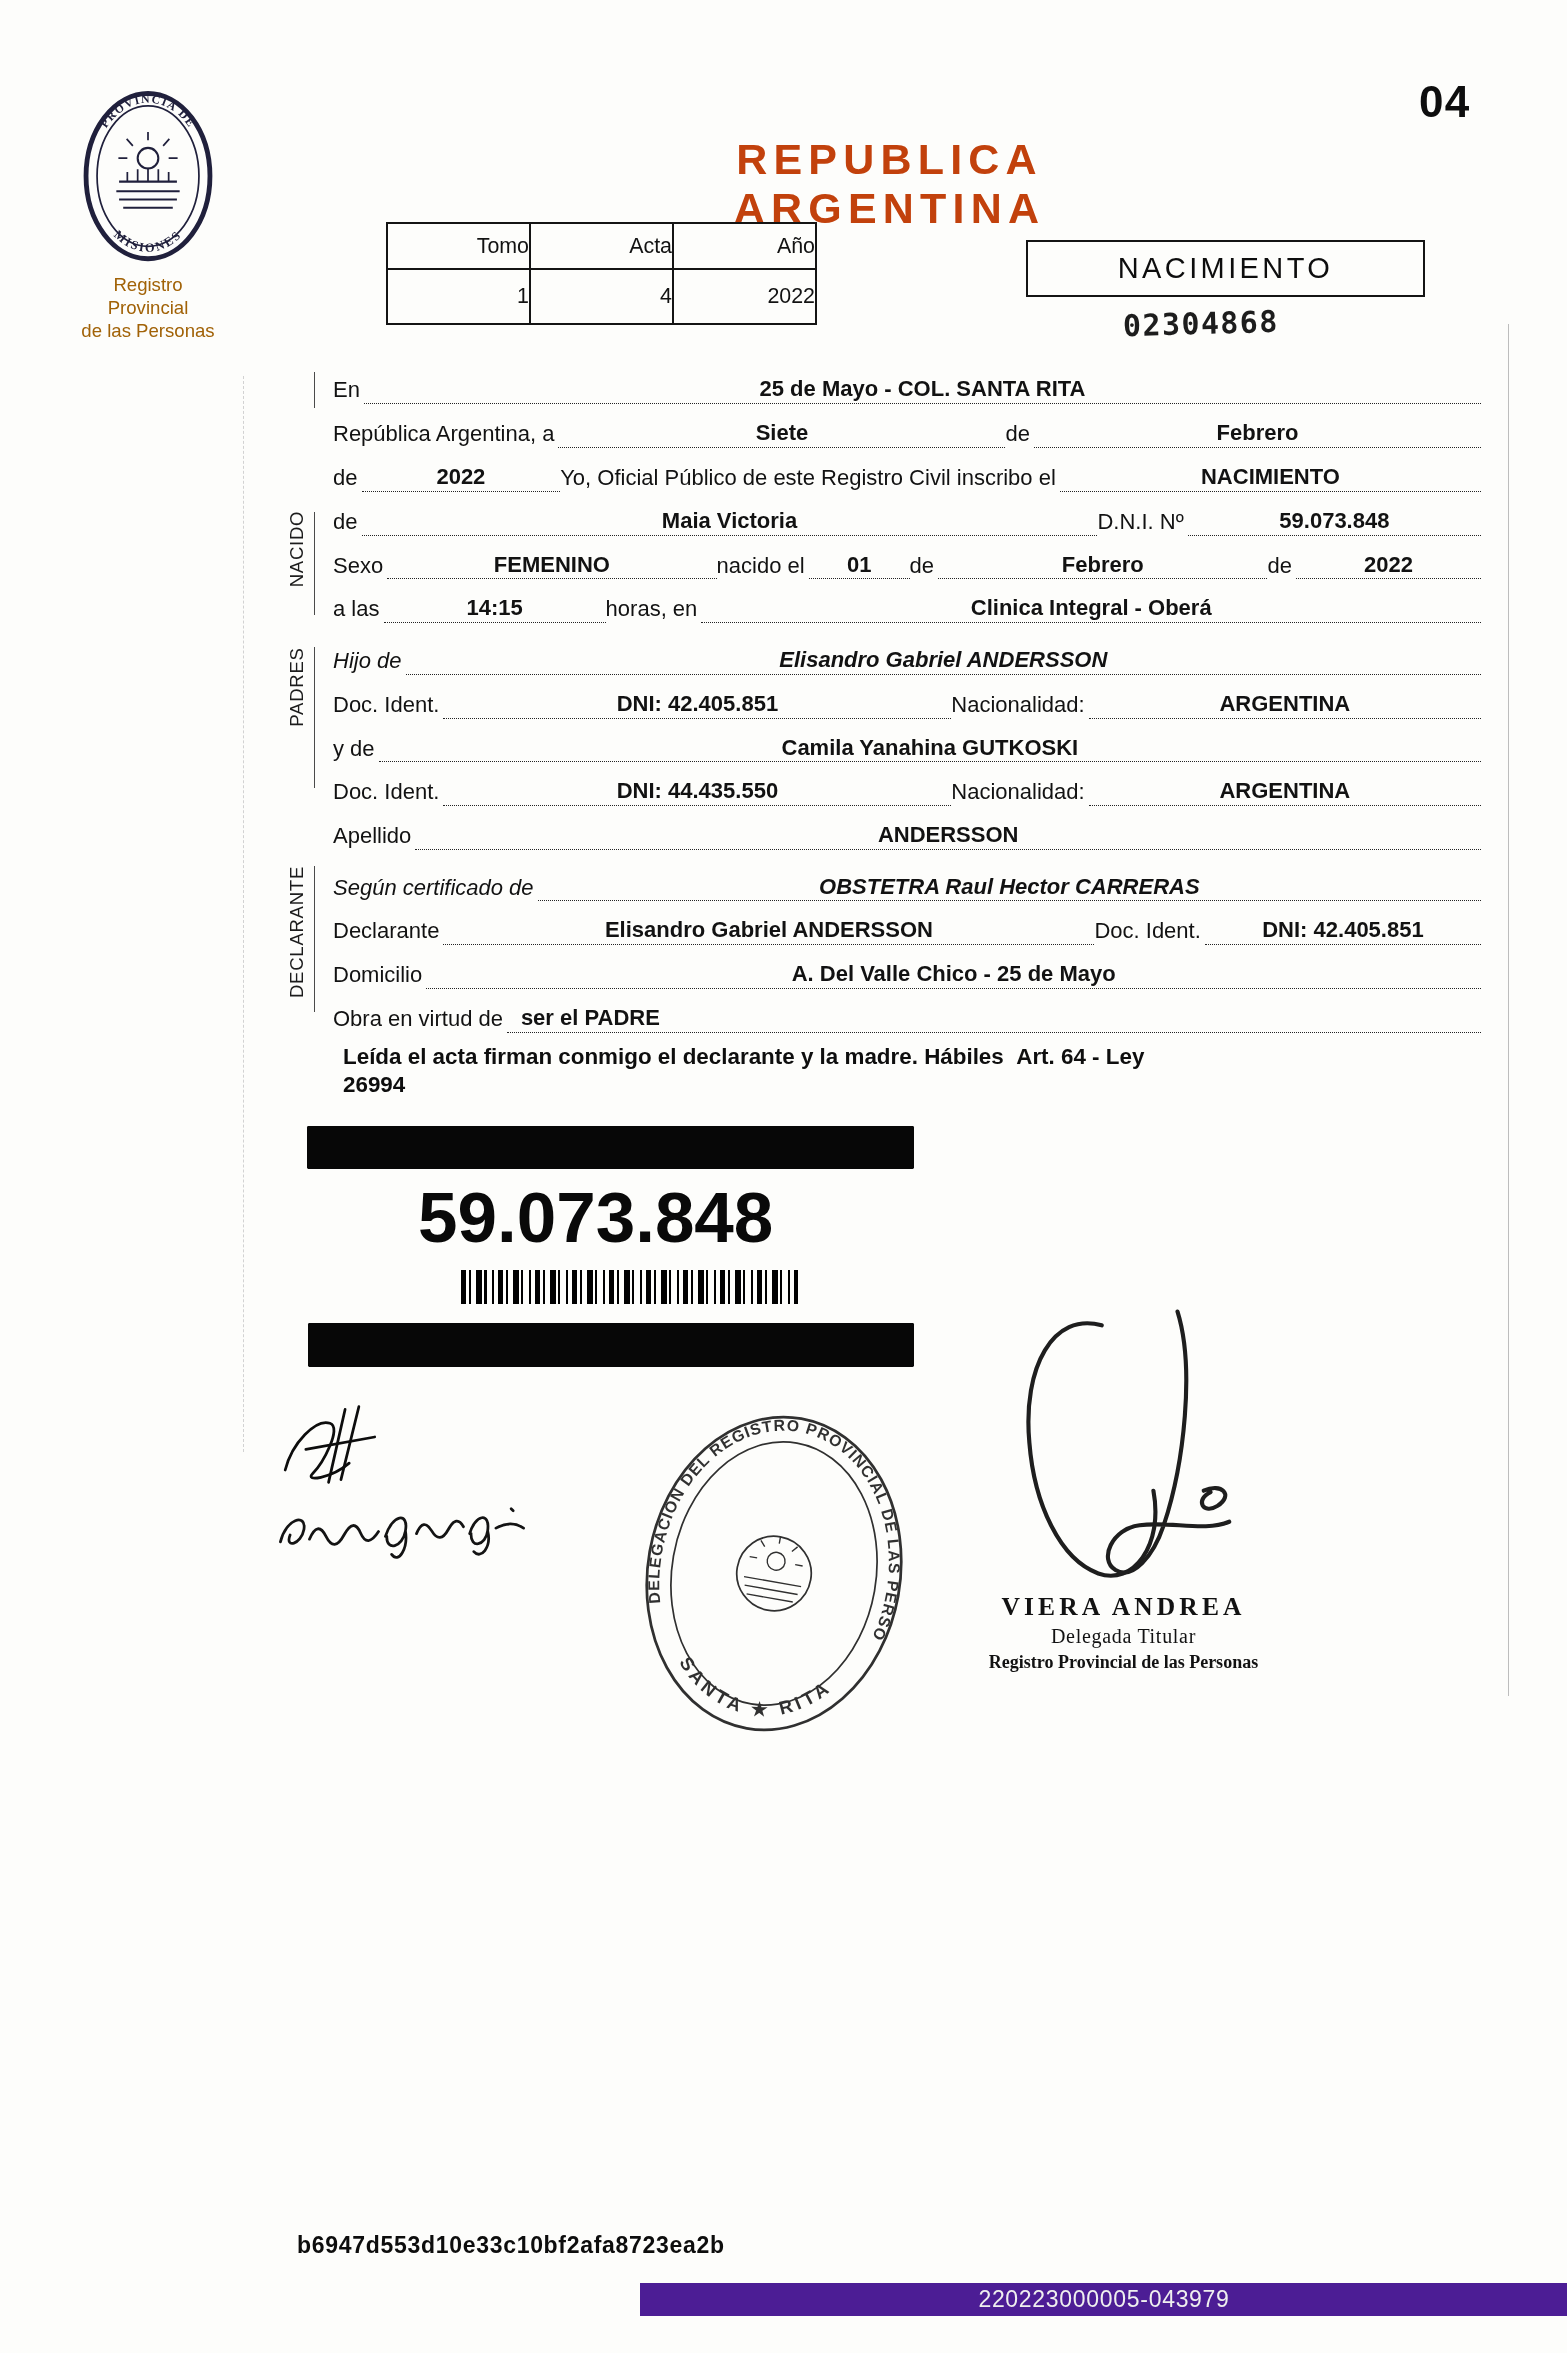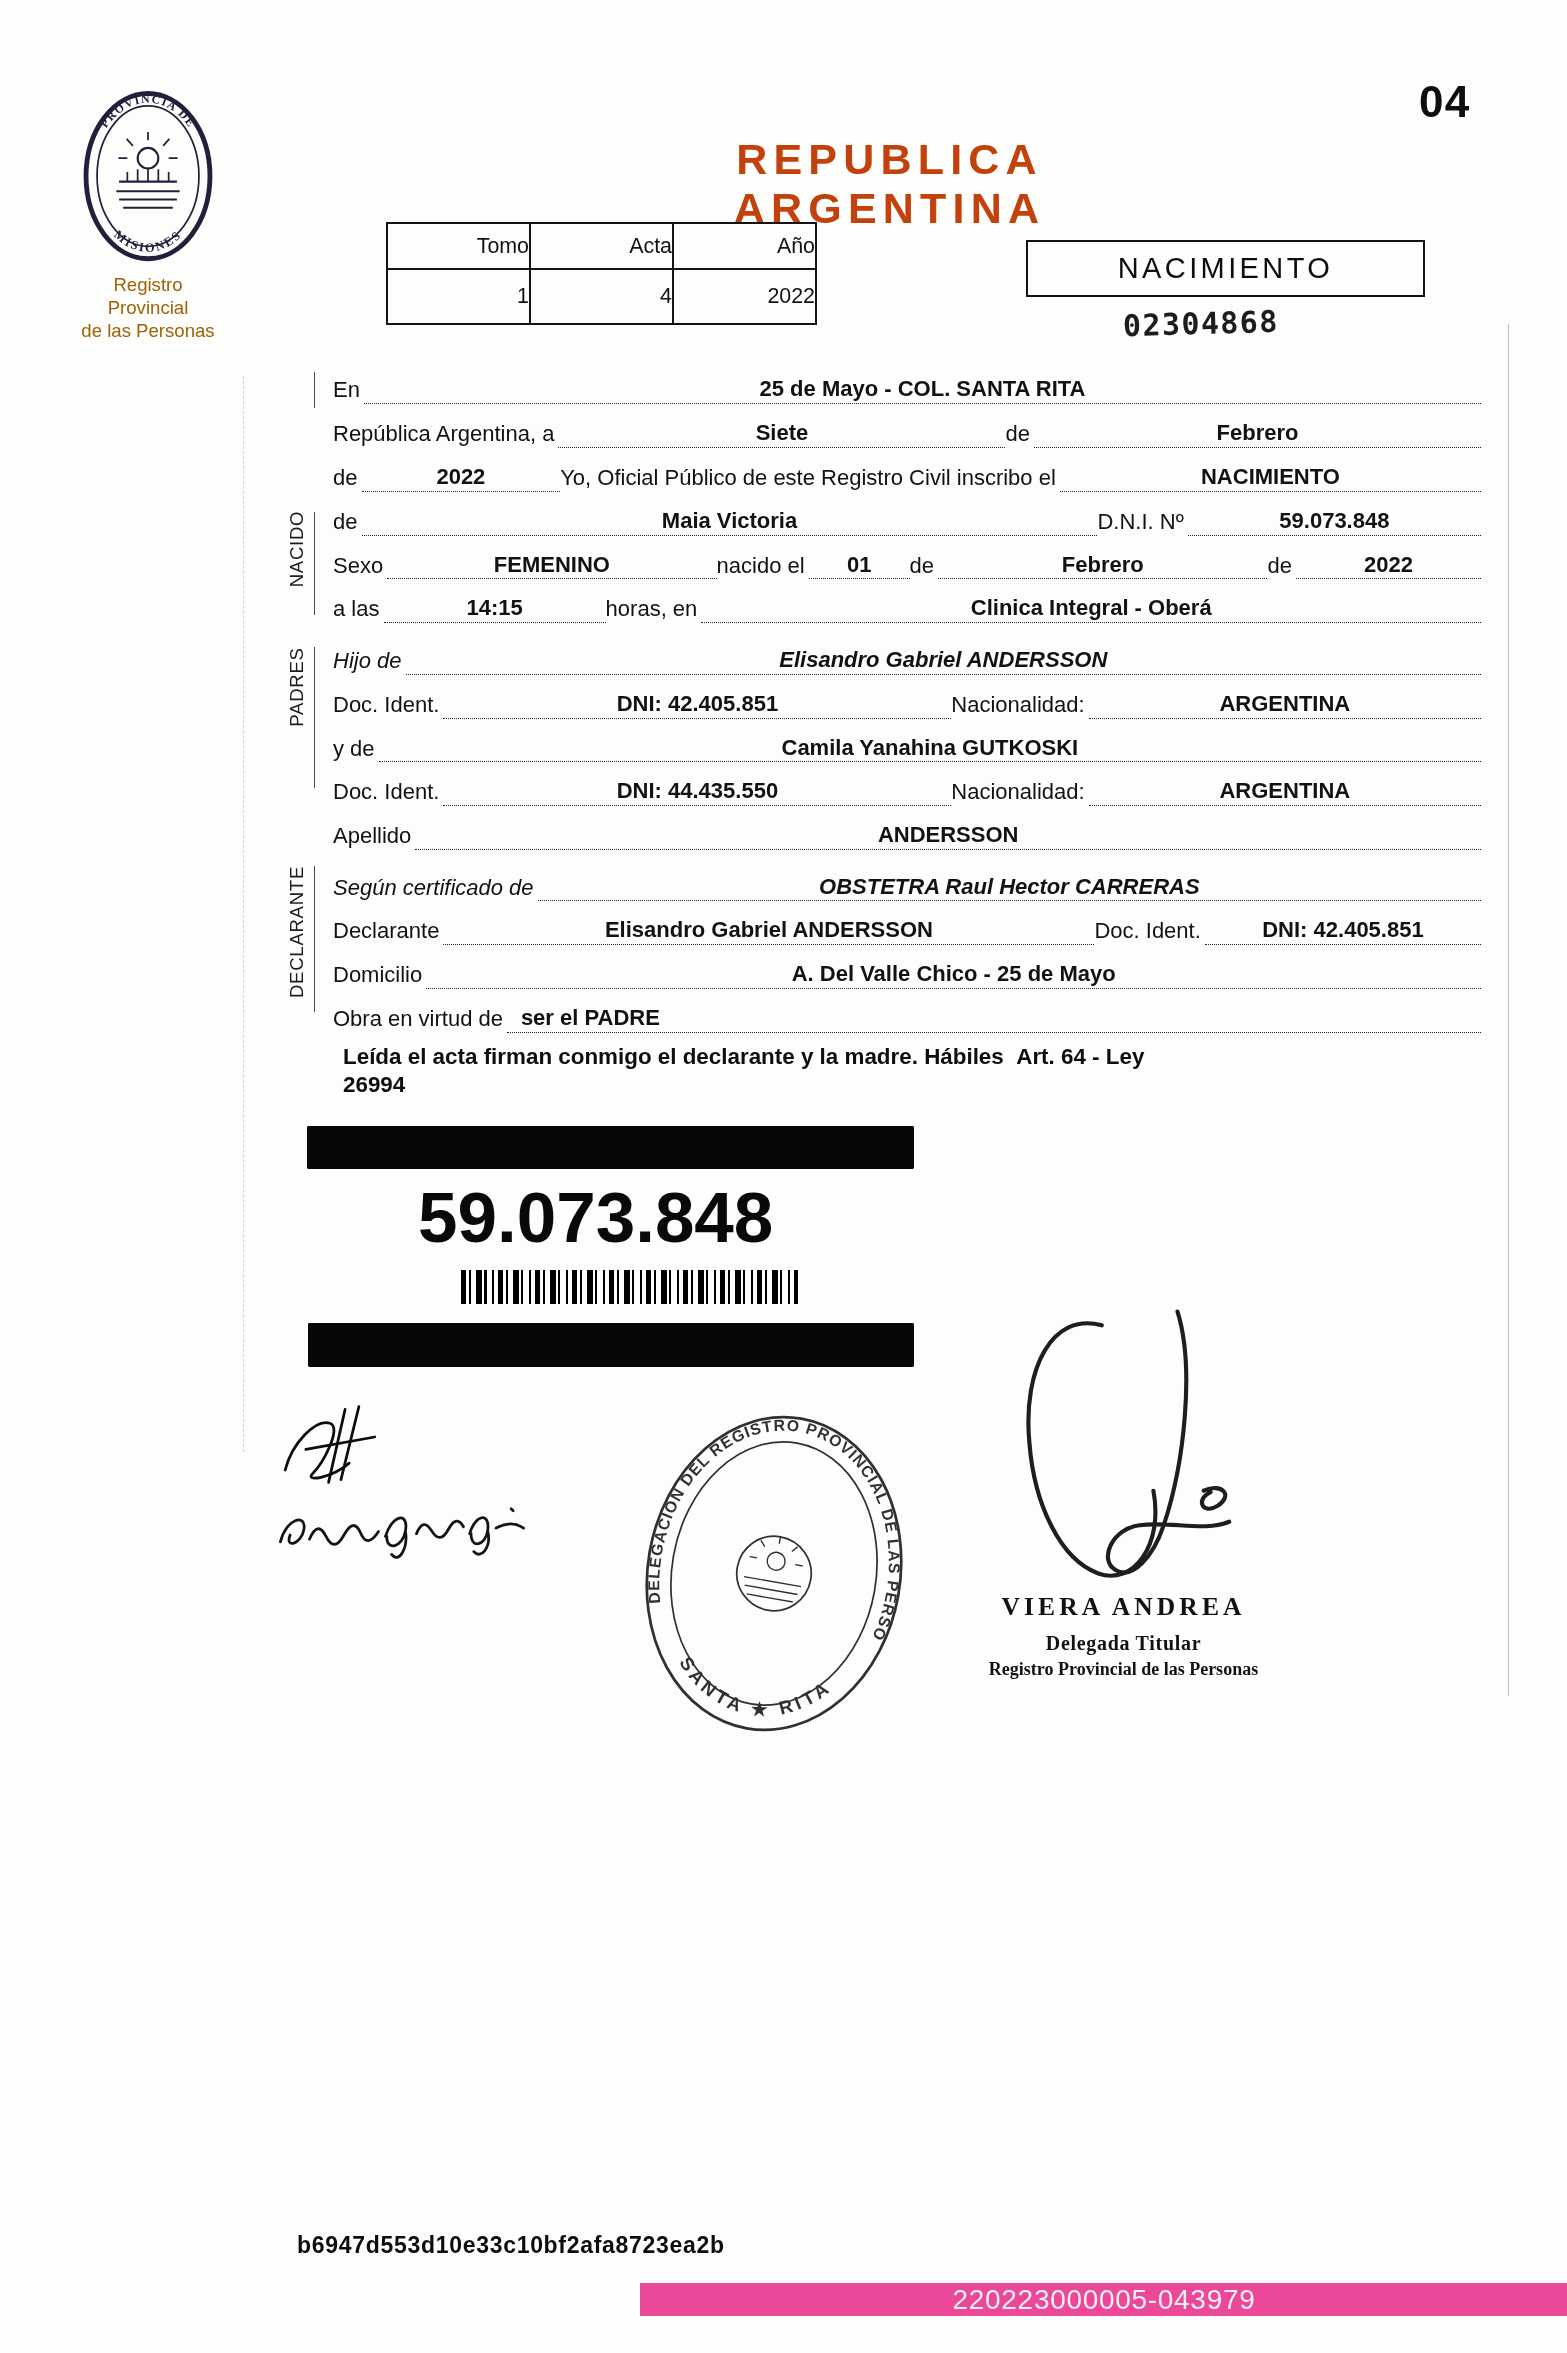--- a/index.html
+++ b/index.html
@@ -50,25 +50,25 @@
   .barcode{left:461px;top:1270px;width:337px;height:34px;
     background:repeating-linear-gradient(90deg,#000 0 4.8px,transparent 4.8px 7.6px,#000 7.6px 9.7px,transparent 9.7px 15px,#000 15px 21.4px,transparent 21.4px 23.4px,#000 23.4px 25.5px,transparent 25.5px 31px,#000 31px 33px,transparent 33px 37px);}
 
   .stamp{left:636px;top:1408px;opacity:.92;}
   .sig1{left:268px;top:1394px;}
   .sig2{left:268px;top:1488px;}
   .sig-big{left:957px;top:1284px;}
 
   .authority{left:943px;top:1592px;width:361px;text-align:center;font-family:"Liberation Serif",serif;color:#121212;}
   .authority .name{font-size:25.5px;font-weight:700;letter-spacing:4.1px;}
-  .authority .role{font-size:20px;font-weight:700;margin-top:10px;letter-spacing:0.7px;}
+  .authority .role{font-size:20px;font-weight:400;margin-top:3px;letter-spacing:0.7px;}
   .authority .office{font-size:18px;font-weight:700;margin-top:4.1px;}
 
   .hash{left:297px;top:2232px;font-size:23px;font-weight:700;letter-spacing:0.7px;color:#0d0d0d;}
-  .bottombar{left:640px;top:2283px;width:928px;height:33px;background:#ec4899;color:#efefef;display:flex;align-items:center;justify-content:center;font-size:28px;letter-spacing:0.7px;}
+  .bottombar{left:640px;top:2283px;width:928px;height:33px;background:#4c1d95;color:#efefef;display:flex;align-items:center;justify-content:center;font-size:23px;letter-spacing:0.7px;}
 
   .edge-line-right{left:1508px;top:324px;width:1.4px;height:1372px;background:#bdbdbd;}
   .edge-dashes-left{left:243px;top:376px;height:1076px;width:0;border-left:1.4px dashed #d2d2d2;}
 </style>
 </head>
 <body>
 
 <div class="page">
 
   <div class="abs page-number">04</div>

